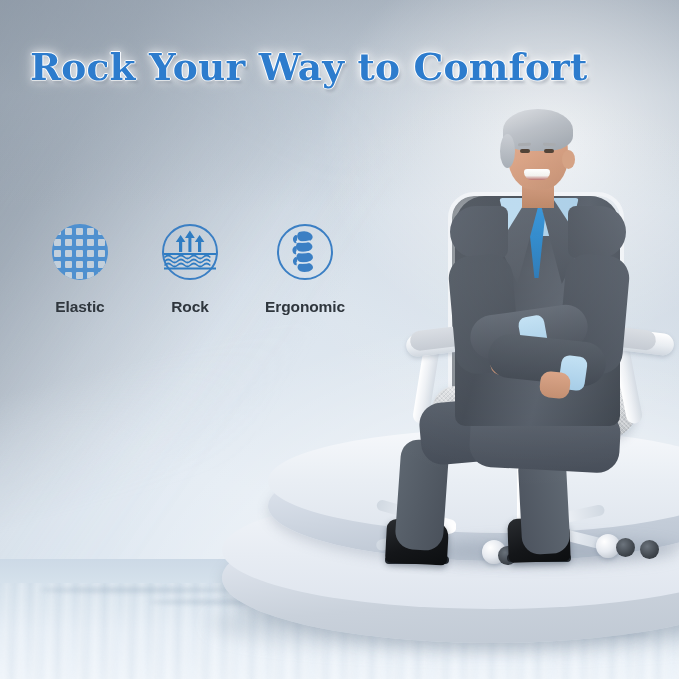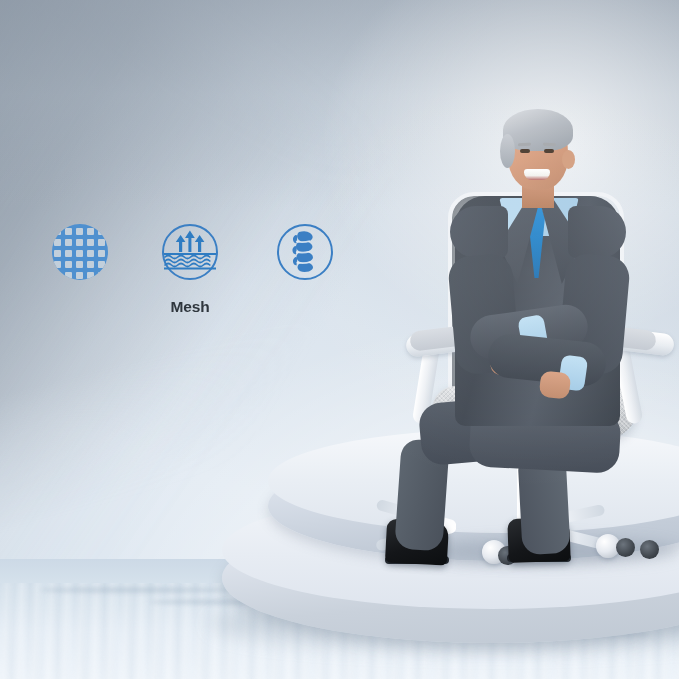--- a/index.html
+++ b/index.html
@@ -441,20 +441,21 @@
     <div class="hair"></div>
     <div class="hair-side"></div>
     <div class="brow l"></div>
     <div class="brow r"></div>
     <div class="eye l"></div>
     <div class="eye r"></div>
     <div class="mouth"></div>
   </div>
   <div class="scene-haze"></div>
 
+  <div class="headline">Rock Your Way to Comfort</div>
 
   <div class="features">
 
     <div class="feature f0">
       <div class="feat-icon">
         <svg viewBox="0 0 68 68" width="68" height="68" aria-hidden="true">
           <defs>
             <clipPath id="discClip">
                 <circle cx="34" cy="34" r="28"></circle>
               </clipPath>
@@ -482,41 +483,42 @@
             <rect x="41" y="43" width="7" height="7" rx="1"></rect>
             <rect x="52" y="43" width="7" height="7" rx="1"></rect>
             <rect x="8" y="54" width="7" height="7" rx="1"></rect>
             <rect x="19" y="54" width="7" height="7" rx="1"></rect>
             <rect x="30" y="54" width="7" height="7" rx="1"></rect>
             <rect x="41" y="54" width="7" height="7" rx="1"></rect>
             <rect x="52" y="54" width="7" height="7" rx="1"></rect>
           </g>
         </svg>
       </div>
+      <div class="feat-label">Elastic</div>
     </div>
 
     <div class="feature f1">
       <div class="feat-icon">
         <svg viewBox="0 0 68 68" width="68" height="68" aria-hidden="true">
           <circle cx="34" cy="34" r="27" fill="none" stroke="#3b7fc4" stroke-width="2"></circle>
           <g fill="#2f7cc2">
             <path d="M23 34 V24 h-3.2 L24.6 17 l4.8 7 H26.2 V34 Z"></path>
             <path d="M32.4 34 V20 h-3.4 L33.9 12.6 l4.9 7.4 H35.4 V34 Z"></path>
             <path d="M42 34 V24 h-3.2 L43.6 17 l4.8 7 H45.2 V34 Z"></path>
           </g>
           <g stroke="#2f7cc2" stroke-width="1.7" fill="none" stroke-linecap="round">
             <path d="M9 39 q3.2 -3 6.4 0 t6.4 0 t6.4 0 t6.4 0 t6.4 0 t6.4 0 t6.4 0"></path>
             <path d="M9 43 q3.2 -3 6.4 0 t6.4 0 t6.4 0 t6.4 0 t6.4 0 t6.4 0 t6.4 0"></path>
             <path d="M9 47 q3.2 -3 6.4 0 t6.4 0 t6.4 0 t6.4 0 t6.4 0 t6.4 0 t6.4 0"></path>
           </g>
           <line x1="8" y1="50.5" x2="60" y2="50.5" stroke="#2f7cc2" stroke-width="2"></line>
           <line x1="8" y1="36" x2="60" y2="36" stroke="#2f7cc2" stroke-width="2"></line>
         </svg>
       </div>
-      <div class="feat-label">Mesh</div>
+      <div class="feat-label">Rock</div>
     </div>
 
     <div class="feature f2">
       <div class="feat-icon">
         <svg viewBox="0 0 68 68" width="68" height="68" aria-hidden="true">
           <circle cx="34" cy="34" r="27" fill="none" stroke="#3b7fc4" stroke-width="2"></circle>
           <g fill="#3b7fc4">
             <path d="M28 14 q7 -2 11 1 q4 3 2 6 q-2 3 -7 3 q-5 0 -7 -3 q-2 -4 1 -7 Z"></path>
             <path d="M27 24.5 q8 -2.5 12 0.5 q4 3 1.5 6 q-2.5 3 -8 3 q-5.5 0 -7 -3.5 q-1.5 -3.5 1.5 -6 Z"></path>
             <path d="M27.5 35 q8 -2.5 12 0.5 q4 3 1.5 6 q-2.5 3 -8 3 q-5.5 0 -7 -3.5 q-1.5 -3.5 1.5 -6 Z"></path>
@@ -525,16 +527,17 @@
             <path d="M24 28 q-3 2 -2.5 5 q0.5 3 3.5 3.5 l1 -8 Z"></path>
             <path d="M24.5 39 q-3 2 -2.5 5 q0.5 3 3.5 3.5 l1 -8 Z"></path>
           </g>
           <g stroke="#e7eef5" stroke-width="1.6" fill="none" opacity="0.85">
             <path d="M25 23.5 q7 1.5 14 -0.5"></path>
             <path d="M25 34 q7 1.5 14 -0.5"></path>
             <path d="M25.5 44.5 q7 1.5 14 -0.5"></path>
           </g>
         </svg>
       </div>
+      <div class="feat-label">Ergonomic</div>
     </div>
 
   </div>
 </div>
 
 </body></html>

